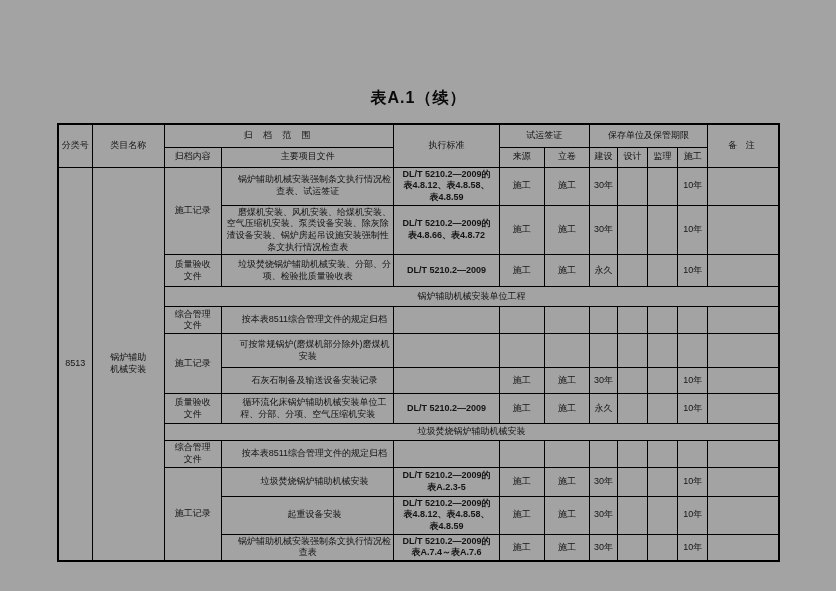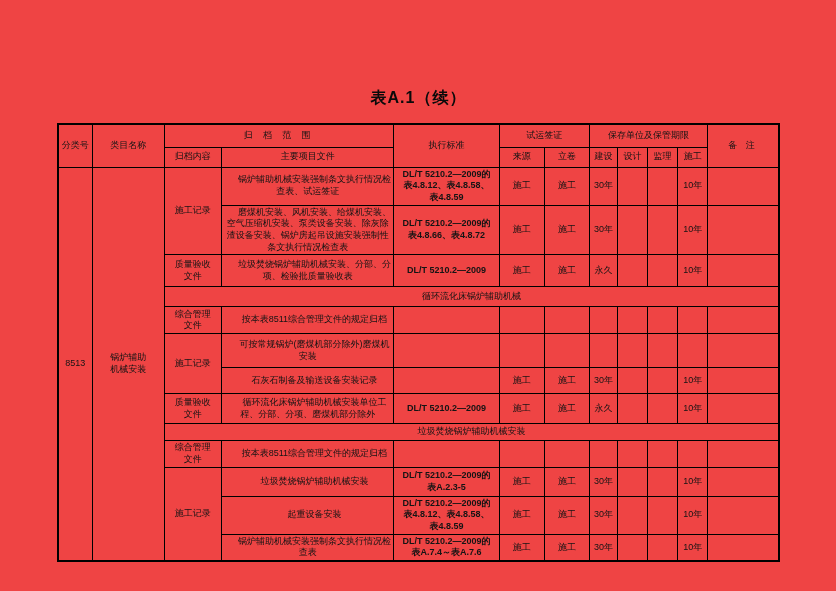--- a/index.html
+++ b/index.html
@@ -1,19 +1,19 @@
 <!DOCTYPE html>
 <html><head>
 <meta charset="utf-8">
 <style>
   html,body{margin:0;padding:0;background:#fff;}
   .page{
     position:relative;
     width:836px;height:591px;
-    background:#ef4444;
+    background:#a3a3a3;
     font-family:"Liberation Sans",sans-serif;
     color:#111;
   }
   .doc-title{
     position:absolute;
     top:88px;left:57px;width:723px;
     text-align:center;
     font-size:16px;
     font-weight:bold;
     letter-spacing:1px;
@@ -145,21 +145,21 @@
           <td>施工</td>
           <td>施工</td>
           <td>永久</td>
           <td></td>
           <td></td>
           <td>10年</td>
           <td></td>
         </tr>
 
         <tr style="height:20px">
-          <td colspan="10" class="section-span">循环流化床锅炉辅助机械</td>
+          <td colspan="10" class="section-span">锅炉辅助机械安装单位工程</td>
         </tr>
 
         <tr style="height:27px">
           <td class="pre">综合管理
 文件</td>
           <td class="files">按本表8511综合管理文件的规定归档</td>
           <td class="standard"></td>
           <td></td>
           <td></td>
           <td></td>
@@ -190,21 +190,21 @@
           <td>30年</td>
           <td></td>
           <td></td>
           <td>10年</td>
           <td></td>
         </tr>
 
         <tr style="height:30px">
           <td class="pre">质量验收
 文件</td>
-          <td class="files">循环流化床锅炉辅助机械安装单位工程、分部、分项、磨煤机部分除外</td>
+          <td class="files">循环流化床锅炉辅助机械安装单位工程、分部、分项、空气压缩机安装</td>
           <td class="standard">DL/T 5210.2—2009</td>
           <td>施工</td>
           <td>施工</td>
           <td>永久</td>
           <td></td>
           <td></td>
           <td>10年</td>
           <td></td>
         </tr>
 

